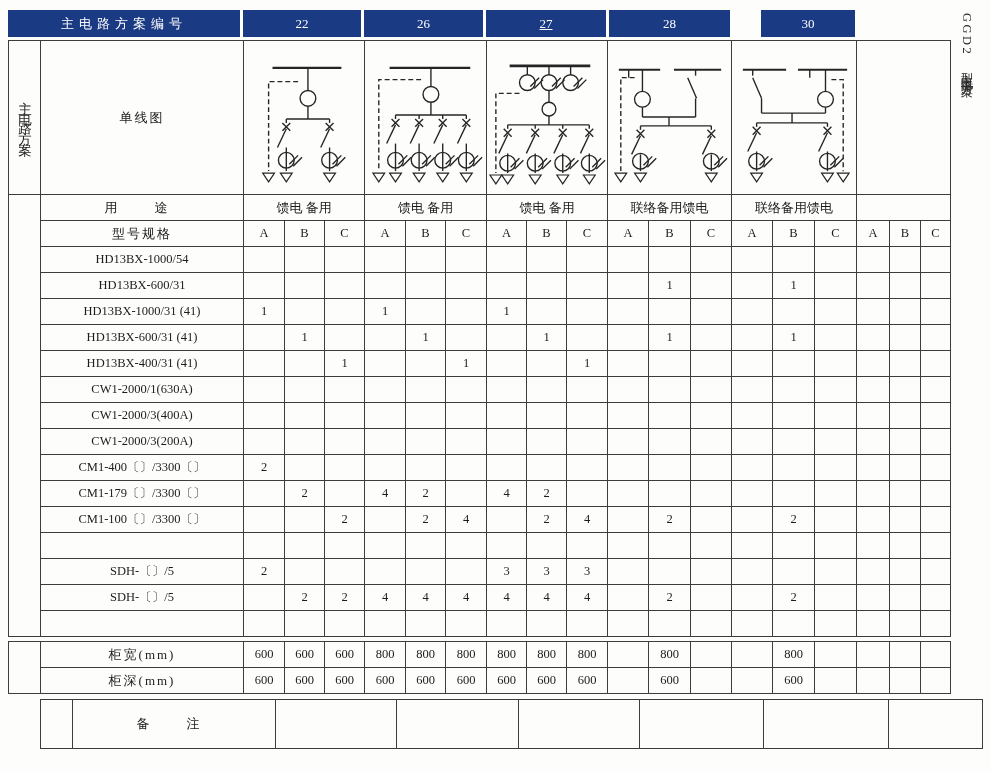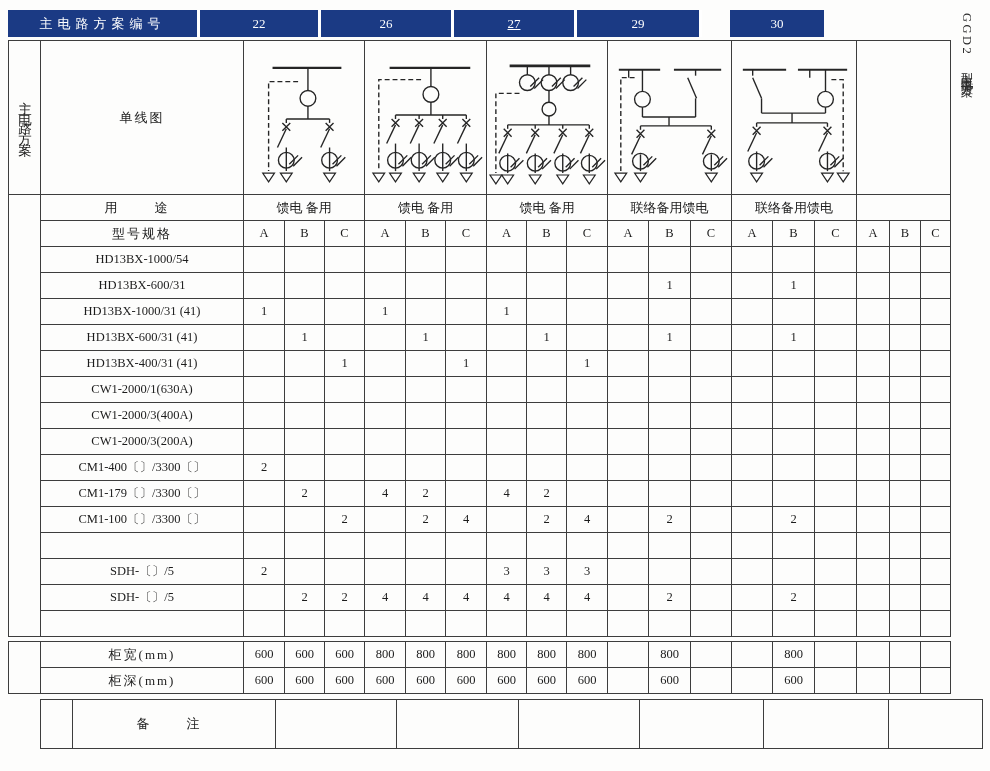--- a/index.html
+++ b/index.html
@@ -53,25 +53,25 @@
     writing-mode:vertical-rl; font-size:12.5px; letter-spacing:2.5px;
     color:#2a2a2a;
   }
 </style>
 </head>
 <body>
 
 <div class="sheet">
 
   <div class="hdr" id="hdr">
-    <div class="hcell title" style="width:192px">主电路方案编号</div>
+    <div class="hcell title" style="width:235px">主电路方案编号</div>
   <div class="hcell" style="width: 121px;">22</div>
-      <div class="hcell" style="width: 133px; font-family: Liberation Serif, serif;">26</div>
+      <div class="hcell" style="width: 122px; font-family: Liberation Serif, serif;">26</div>
       <div class="hcell" style="width: 123px; text-decoration: underline;">27</div>
-      <div class="hcell" style="width: 125px;">29</div>
+      <div class="hcell" style="width: 124px;">28</div>
       <div class="hcell" style="width: 94px;">30</div>
     </div>
 
   <table class="t1">
     <colgroup>
       <col style="width:32px">
         <col style="width:203px">
       <col style="width:41px">
         <col style="width:40px">
         <col style="width:40px">

